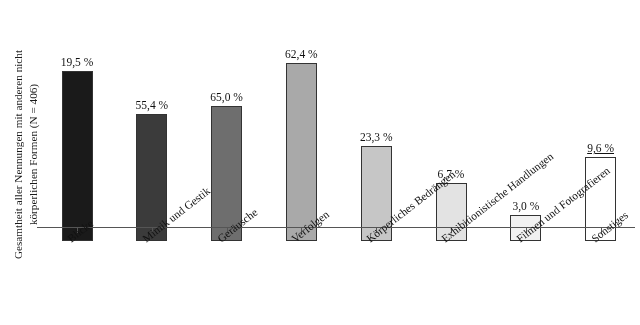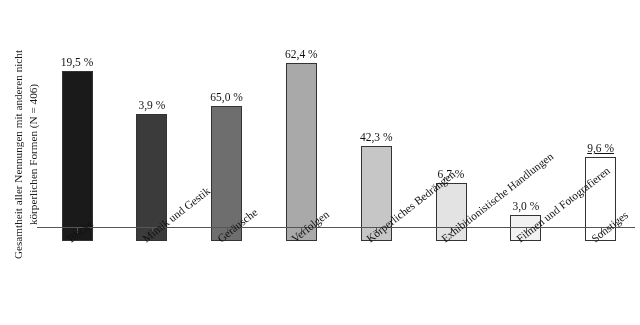--- a/index.html
+++ b/index.html
@@ -120,33 +120,33 @@
   </div>
 
   <div id="plot-area">
     <div id="bars-layer">
         <div class="bar-group" style="left: 24.5px; width: 31px; height: 170.182px;">
           <div class="bar" style="height: 170.182px; background: rgb(26, 26, 26); border-color: rgb(51, 51, 51);"></div>
           <div class="bar-value" style="color: rgb(17, 17, 17);">19,5 %</div>
         </div>
         <div class="bar-group" style="left: 99.3px; width: 31px; height: 126.545px;">
           <div class="bar" style="height: 126.545px; background: rgb(59, 59, 59); border-color: rgb(51, 51, 51);"></div>
-          <div class="bar-value" style="color: rgb(17, 17, 17);">3,9 %</div>
+          <div class="bar-value" style="color: rgb(17, 17, 17);">55,4 %</div>
         </div>
         <div class="bar-group" style="left: 174.1px; width: 31px; height: 135.273px;">
           <div class="bar" style="height: 135.273px; background: rgb(110, 110, 110); border-color: rgb(51, 51, 51);"></div>
           <div class="bar-value" style="color: rgb(17, 17, 17);">65,0 %</div>
         </div>
         <div class="bar-group" style="left: 248.9px; width: 31px; height: 178.036px;">
           <div class="bar" style="height: 178.036px; background: rgb(169, 169, 169); border-color: rgb(51, 51, 51);"></div>
           <div class="bar-value" style="color: rgb(17, 17, 17);">62,4 %</div>
         </div>
         <div class="bar-group" style="left: 323.7px; width: 31px; height: 95.1273px;">
           <div class="bar" style="height: 95.1273px; background: rgb(198, 198, 198); border-color: rgb(51, 51, 51);"></div>
-          <div class="bar-value" style="color: rgb(17, 17, 17);">42,3 %</div>
+          <div class="bar-value" style="color: rgb(17, 17, 17);">23,3 %</div>
         </div>
         <div class="bar-group" style="left: 398.5px; width: 31px; height: 58.4727px;">
           <div class="bar" style="height: 58.4727px; background: rgb(227, 227, 227); border-color: rgb(51, 51, 51);"></div>
           <div class="bar-value" style="color: rgb(17, 17, 17);">6,7 %</div>
         </div>
         <div class="bar-group" style="left: 473.3px; width: 31px; height: 26.1818px;">
           <div class="bar" style="height: 26.1818px; background: rgb(241, 241, 241); border-color: rgb(51, 51, 51);"></div>
           <div class="bar-value" style="color: rgb(17, 17, 17);">3,0 %</div>
         </div>
         <div class="bar-group" style="left: 548.1px; width: 31px; height: 83.7818px;">

